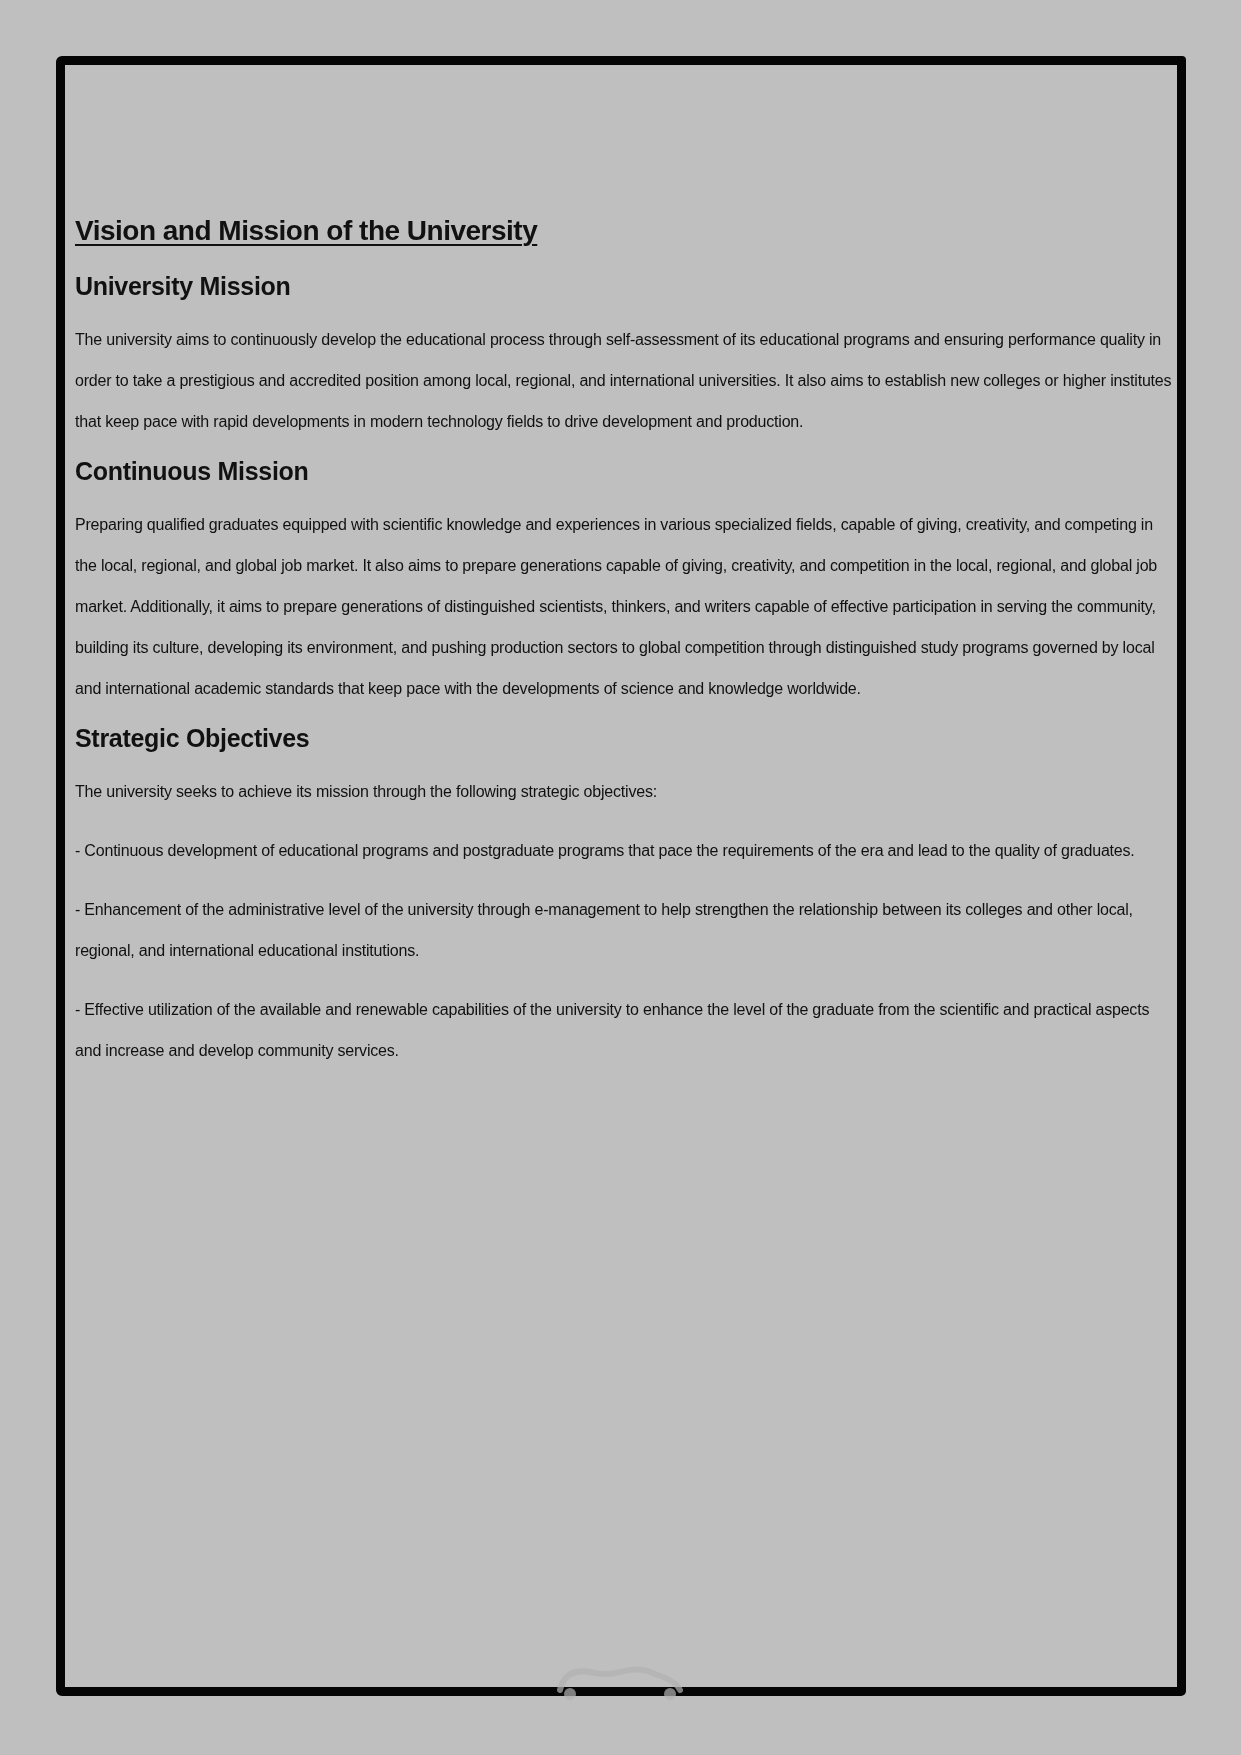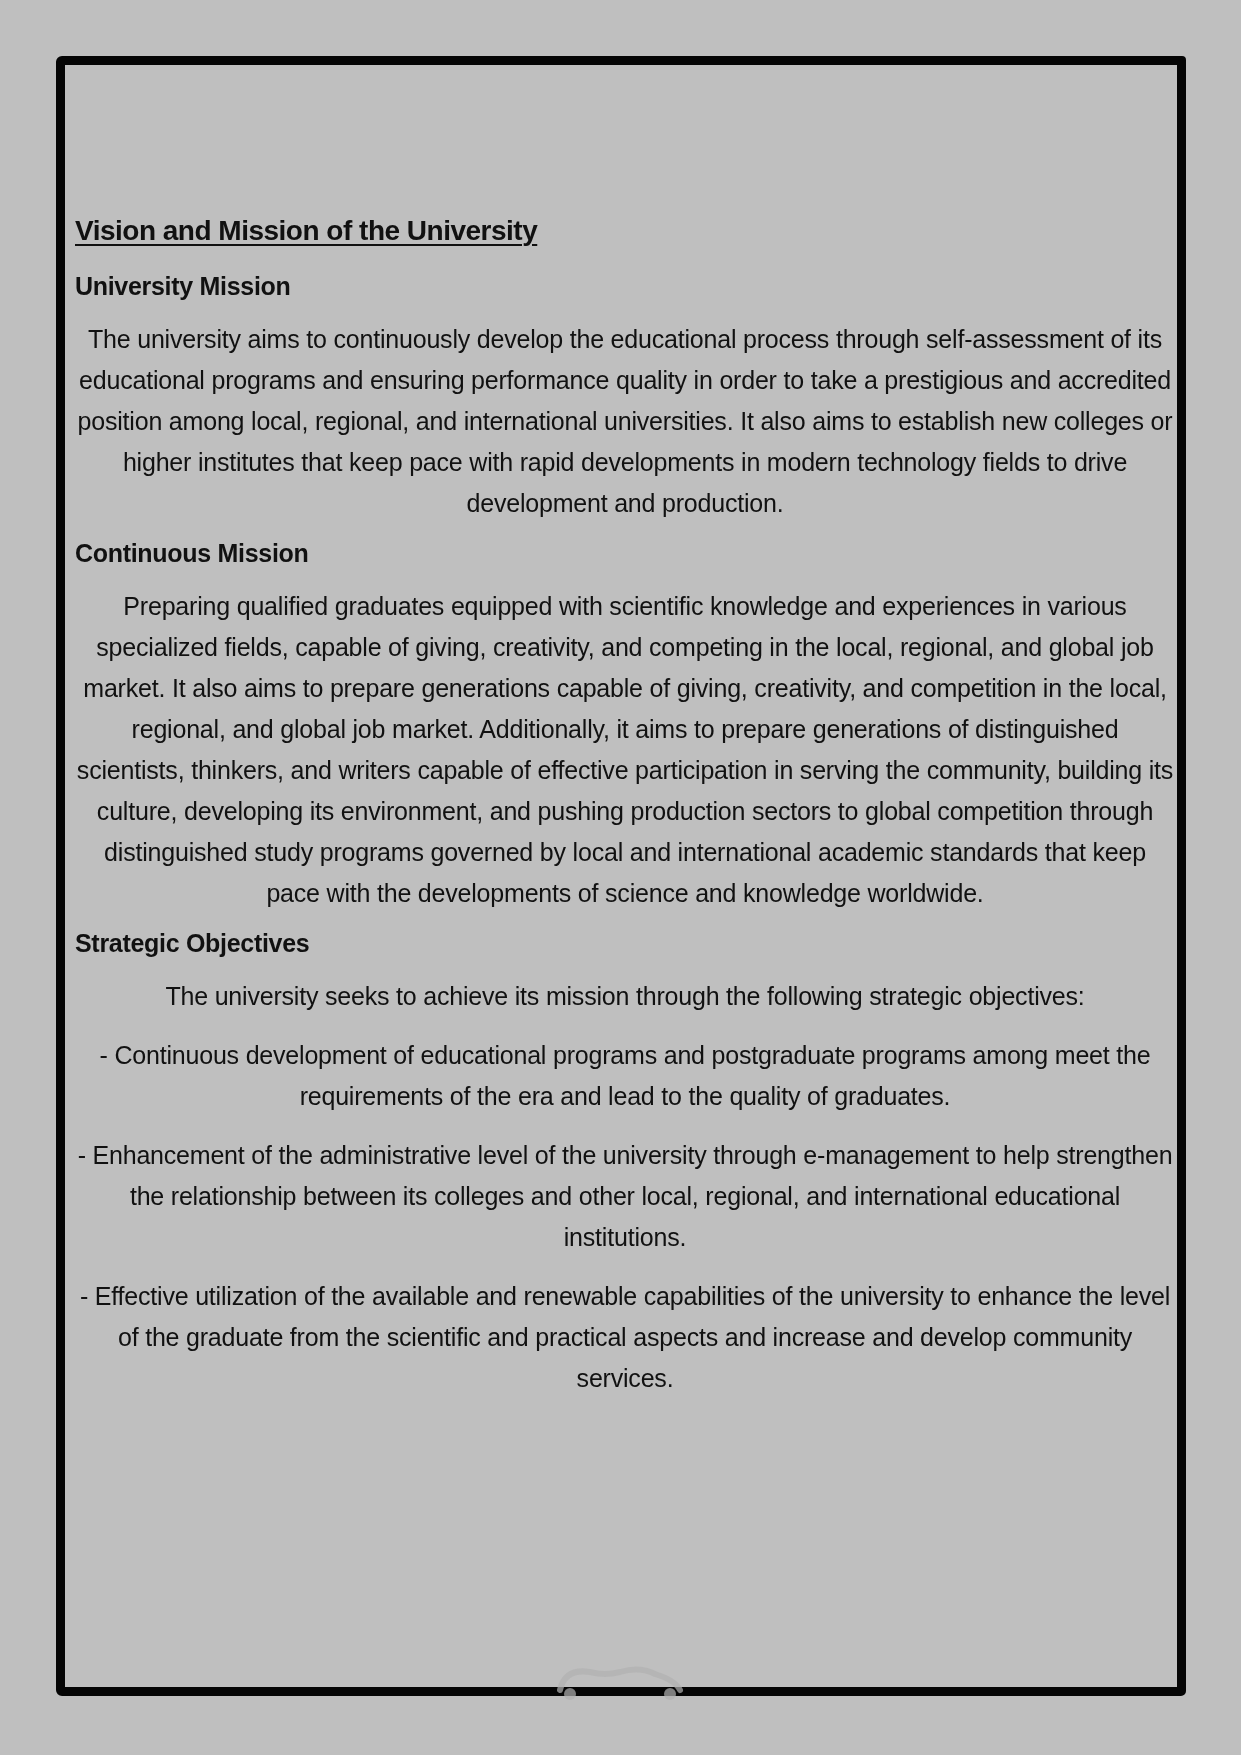--- a/index.html
+++ b/index.html
@@ -42,26 +42,25 @@
       letter-spacing: -0.5px;
     }
     .section-heading {
       font-size: 25px;
       font-weight: bold;
       margin: 0 0 18px 0;
       line-height: 1.2;
       letter-spacing: -0.3px;
     }
     .para {
-      font-size: 25px;
+      font-size: 16px;
       line-height: 41px;
       margin: 18px 0 14px 0;
       letter-spacing: -0.2px;
       word-spacing: 0px;
-      text-align: center;
     }
     .watermark {
       position: absolute;
       left: 545px;
       top: 1650px;
       width: 150px;
       text-align: center;
       color: #b4b4b4;
       font-size: 30px;
       font-weight: bold;
@@ -83,21 +82,21 @@
   </section>
 
   <section>
     <h2 class="section-heading">Continuous Mission</h2>
     <p class="para">Preparing qualified graduates equipped with scientific knowledge and experiences in various specialized fields, capable of giving, creativity, and competing in the local, regional, and global job market. It also aims to prepare generations capable of giving, creativity, and competition in the local, regional, and global job market. Additionally, it aims to prepare generations of distinguished scientists, thinkers, and writers capable of effective participation in serving the community, building its culture, developing its environment, and pushing production sectors to global competition through distinguished study programs governed by local and international academic standards that keep pace with the developments of science and knowledge worldwide.</p>
   </section>
 
   <section>
     <h2 class="section-heading">Strategic Objectives</h2>
     <p class="para">The university seeks to achieve its mission through the following strategic objectives:</p>
-    <p class="para">- Continuous development of educational programs and postgraduate programs among meet the requirements of the era and lead to the quality of graduates.</p>
+    <p class="para">- Continuous development of educational programs and postgraduate programs that pace the requirements of the era and lead to the quality of graduates.</p>
     <p class="para">- Enhancement of the administrative level of the university through e-management to help strengthen the relationship between its colleges and other local, regional, and international educational institutions.</p>
     <p class="para">- Effective utilization of the available and renewable capabilities of the university to enhance the level of the graduate from the scientific and practical aspects and increase and develop community services.</p>
   </section>
 </div>
 
 <div class="watermark">
   <svg width="150" height="60" viewBox="0 0 150 60">
     <path d="M15 40 Q20 18 45 22 Q60 26 75 22 Q95 16 110 24 Q130 30 135 40" fill="none" stroke="#b2b2b2" stroke-width="6" stroke-linecap="round"></path>
     <circle cx="25" cy="44" r="6" fill="#b2b2b2"></circle>
     <circle cx="125" cy="44" r="6" fill="#b2b2b2"></circle>

